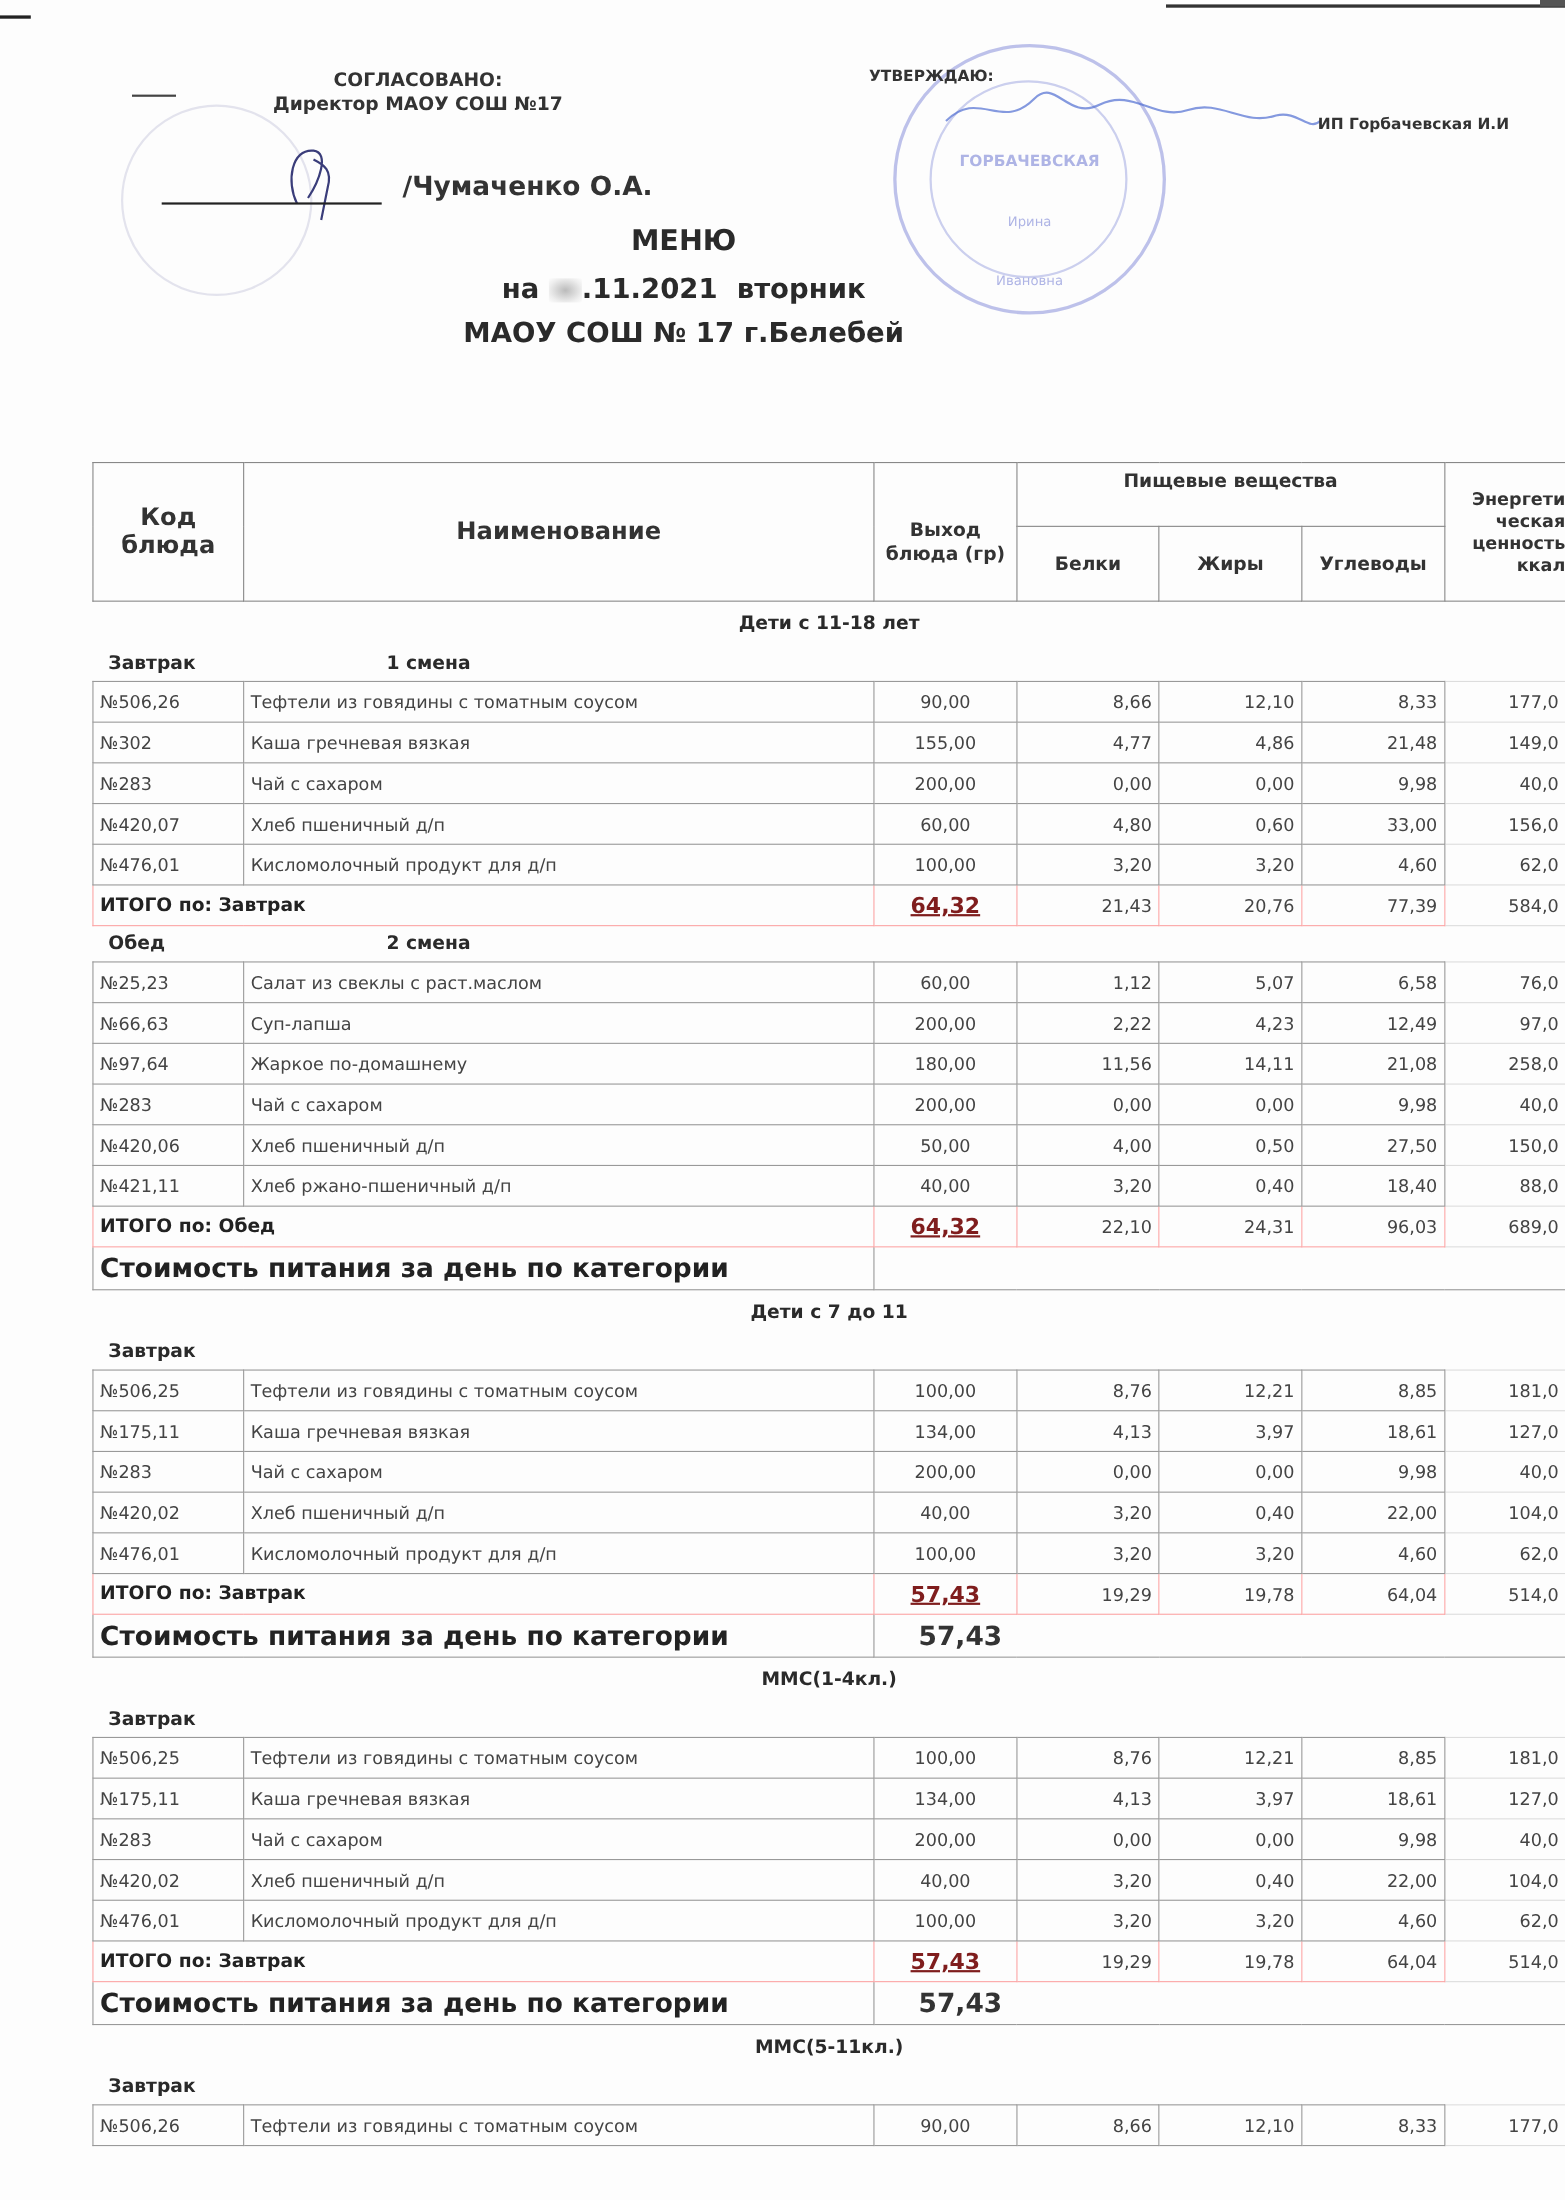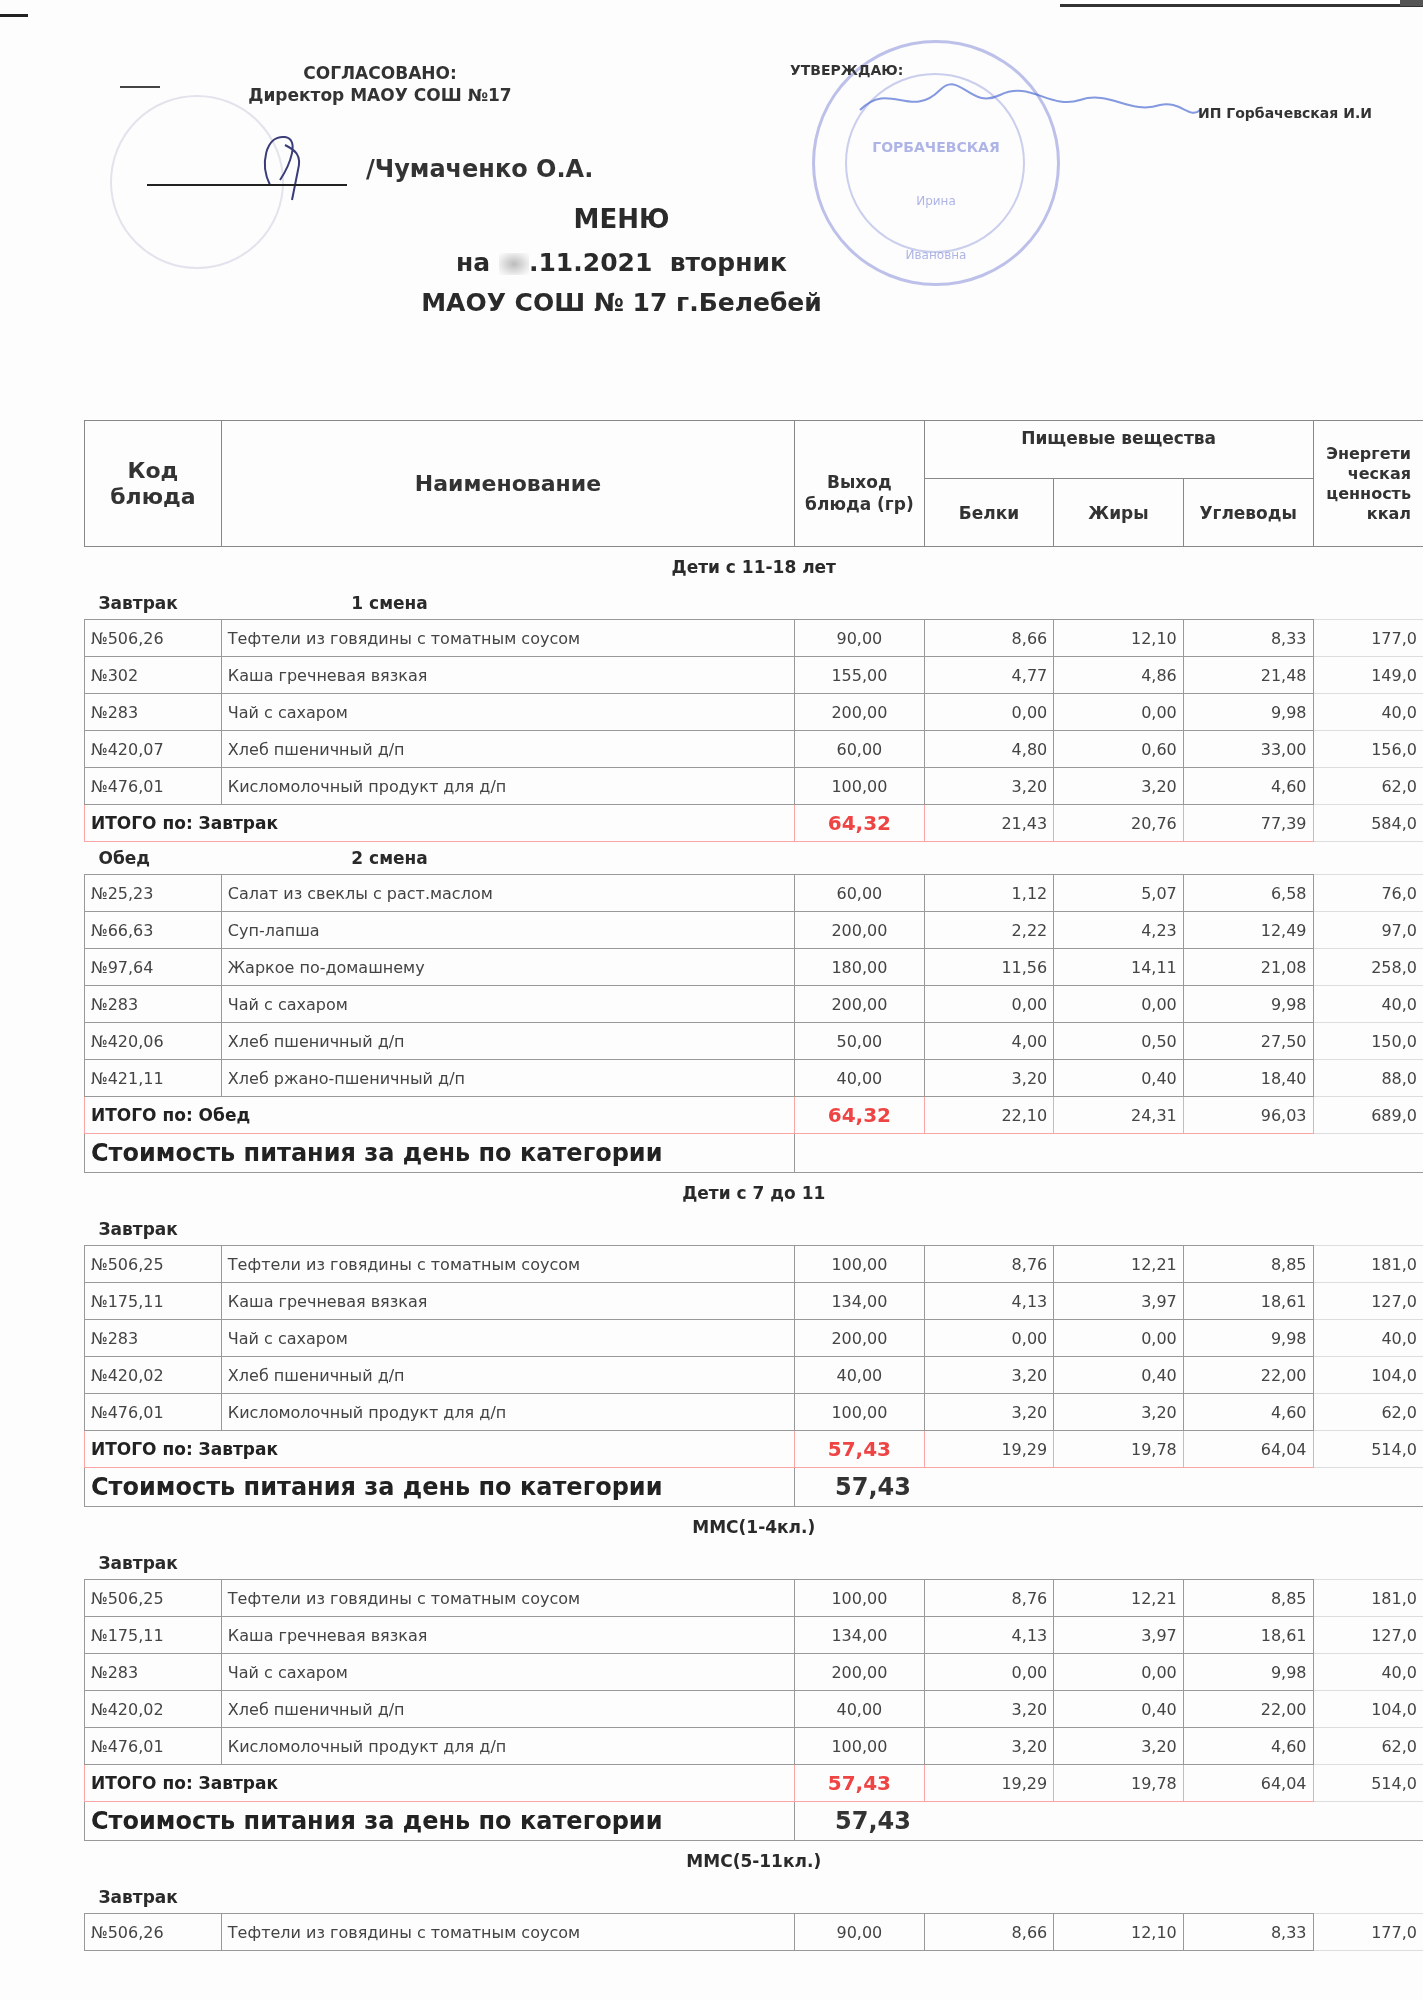--- a/index.html
+++ b/index.html
@@ -34,29 +34,29 @@
   .title.date { top:248px; font-size:25px; left:-90px; }
   .title.school { top:288px; font-size:25px; left:-90px; }
   .blur { display:inline-block; width:30px; height:22px; background:radial-gradient(#bbb,#eee 70%,transparent); vertical-align:middle; }
 
   table.menu-table { position:absolute; left:84px; border-collapse:collapse; table-layout:fixed; }
   .col-code { width:137px; } .col-name { width:574px; } .col-out { width:130px; }
   .col-p { width:130px; } .col-f { width:130px; } .col-c { width:130px; } .col-e { width:110px; }
   .hdr td { border:1px solid #888; text-align:center; font-weight:bold; color:#333; }
   .hdr .big { font-size:22px; }
   .hdr .mid { font-size:17px; line-height:22px; }
-  .hdr .e { text-align:right; padding-right:12px; font-size:16px; line-height:20px; border-right:none; }
+  .hdr .e { text-align:right; padding-right:0; font-size:16px; line-height:20px; border-right:none; }
 
   .row td { border:1px solid #999; height:36px; font-size:16px; color:#444; padding:0 6px; white-space:nowrap; overflow:hidden; }
   .row td.num { text-align:right; }
   .row td.out { text-align:center; }
   .row td.en { border-right:none; border-top-color:#ddd; border-bottom-color:#ddd; }
   .total td { border:1px solid #fca5a5; height:36px; font-size:16px; color:#444; padding:0 6px; white-space:nowrap; }
   .total td.lbl { font-weight:bold; color:#222; font-size:17px; }
-  .total td.out { text-align:center; font-weight:bold; font-size:20px; color:#ef4444; }
+  .total td.out { text-align:center; font-weight:bold; font-size:20px; color:#7f1d1d;text-decoration:underline; }
   .total td.num { text-align:right; }
   .total td.en { border-right:none; border-top-color:#ddd; border-bottom-color:#ddd; }
   .cat td { height:38px; font-weight:bold; font-size:17px; text-align:center; color:#2a2a2a; }
   .meal td { height:30px; font-weight:bold; font-size:17px; color:#2a2a2a; }
   .meal .m1 { padding-left:14px; }
   .cost td { border:1px solid #999; height:36px; }
   .cost td.lbl { font-weight:bold; font-size:24px; color:#222; padding-left:6px; white-space:nowrap; }
   .cost td.val { font-weight:bold; font-size:24px; color:#333; text-align:left; padding-left:40px; border-right:none; }
   .cost td.blank { border-left:none; border-right:none; }
 </style>

